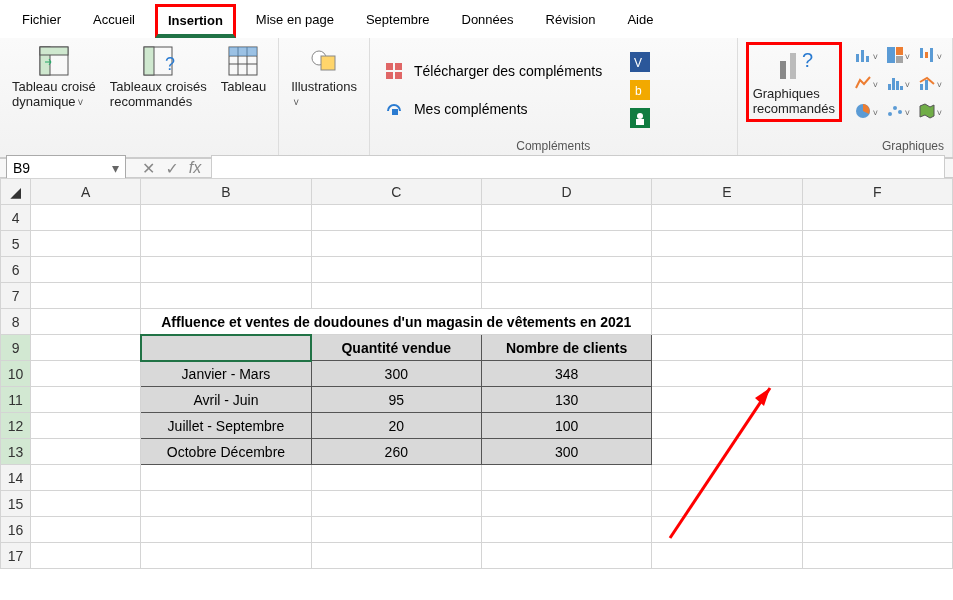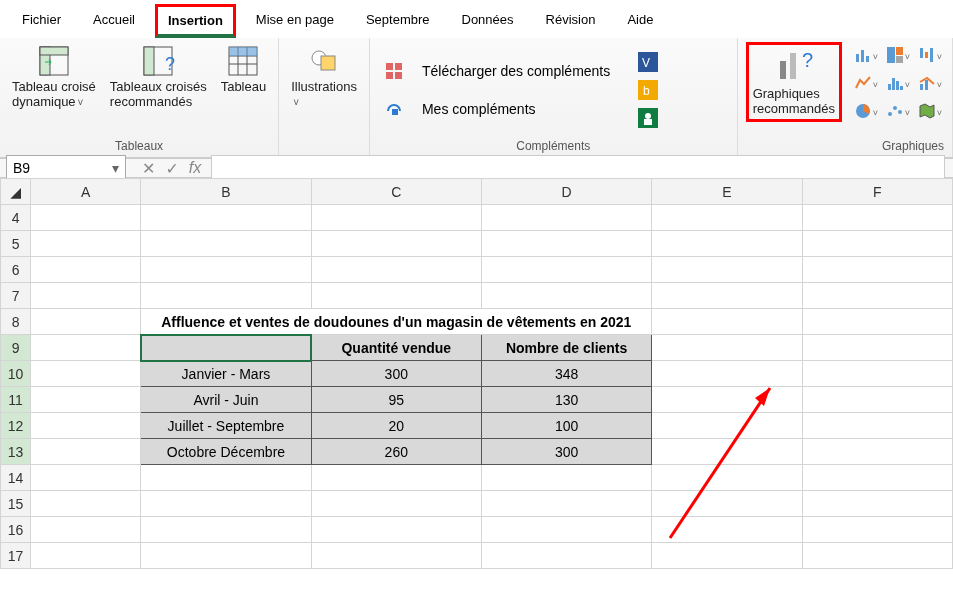--- a/index.html
+++ b/index.html
@@ -11,21 +11,21 @@
   .tab.active { border: 3px solid red; border-bottom: 4px solid #217346; font-weight: 600; text-align: right; }
 
   
   .ribbon { display: flex; background: linear-gradient(#fafafa,#f2f2f2); border-bottom: 1px solid #ccc; height: 120px; }
   .group { display: flex; flex-direction: column; border-right: 1px solid #ddd; padding: 4px 8px 2px 8px; }
   .group-row { display: flex; align-items: flex-start; gap: 6px; flex: 1; }
   .group-label { text-align: center; font-size: 12px; color: #555; padding: 2px 0 2px 0; }
   .btn { display: flex; flex-direction: column; align-items: center; justify-content: flex-start; padding: 2px 4px; cursor: pointer; }
   .btn .lbl { font-size: 13px; color: #222; text-align: left; line-height: 1.15; margin-top: 2px; }
   .btn .caret::after { content: "˅"; font-size: 10px; color: #555; margin-left: 2px; }
-  .hbtn { display: flex; align-items: center; gap: 18px; padding: 4px 6px; cursor: pointer; font-size: 14px; }
+  .hbtn { display: flex; align-items: center; gap: 10px; padding: 4px 6px; cursor: pointer; font-size: 14px; }
   .red-box { border: 3px solid red; padding: 2px 4px; }
 
   .tiny-grid { display: grid; grid-template-columns: repeat(3, 28px); grid-auto-rows: 26px; gap: 2px 4px; }
   .tiny-grid .cell { display:flex; align-items:center; justify-content:center; cursor:pointer; font-size:14px; color:#444; }
   .tiny-grid .cell .caret::after{content:"˅"; font-size:9px; color:#666; margin-left:1px;}
 
   
   .fxbar { display:flex; align-items:center; border-top:1px solid #ccc; border-bottom:1px solid #ccc; background:#f7f7f7; height:20px; }
   .namebox { width:120px; border:1px solid #aaa; background:#fff; margin:4px 6px; height:26px; display:flex; align-items:center; justify-content:space-between; padding:0 6px; font-size:14px;}
   .fx-icons { display:flex; gap:10px; padding:0 10px; color:#888; font-size:16px;}
@@ -90,21 +90,20 @@
             <rect x="3" y="3" width="28" height="28" fill="none" stroke="#555"></rect>
             <line x1="3" y1="12" x2="31" y2="12" stroke="#555"></line>
             <line x1="3" y1="20" x2="31" y2="20" stroke="#555"></line>
             <line x1="12" y1="3" x2="12" y2="31" stroke="#555"></line>
             <line x1="21" y1="3" x2="21" y2="31" stroke="#555"></line>
             <rect x="3" y="3" width="28" height="9" fill="#5b9bd5" opacity="0.6"></rect>
           </svg>
         <div class="lbl">Tableau</div>
       </div>
     </div>
-    <div class="group-label">Tableaux</div>
   </div>
 
   <div class="group">
     <div class="group-row">
       <div class="btn">
         <svg width="34" height="34">
             <circle cx="12" cy="14" r="7" fill="#fff" stroke="#888"></circle>
             <rect x="14" y="12" width="14" height="14" fill="#ffd56b" stroke="#888"></rect>
           </svg>
         <div class="lbl"><span>Illustrations</span><br><span class="caret"></span></div>

